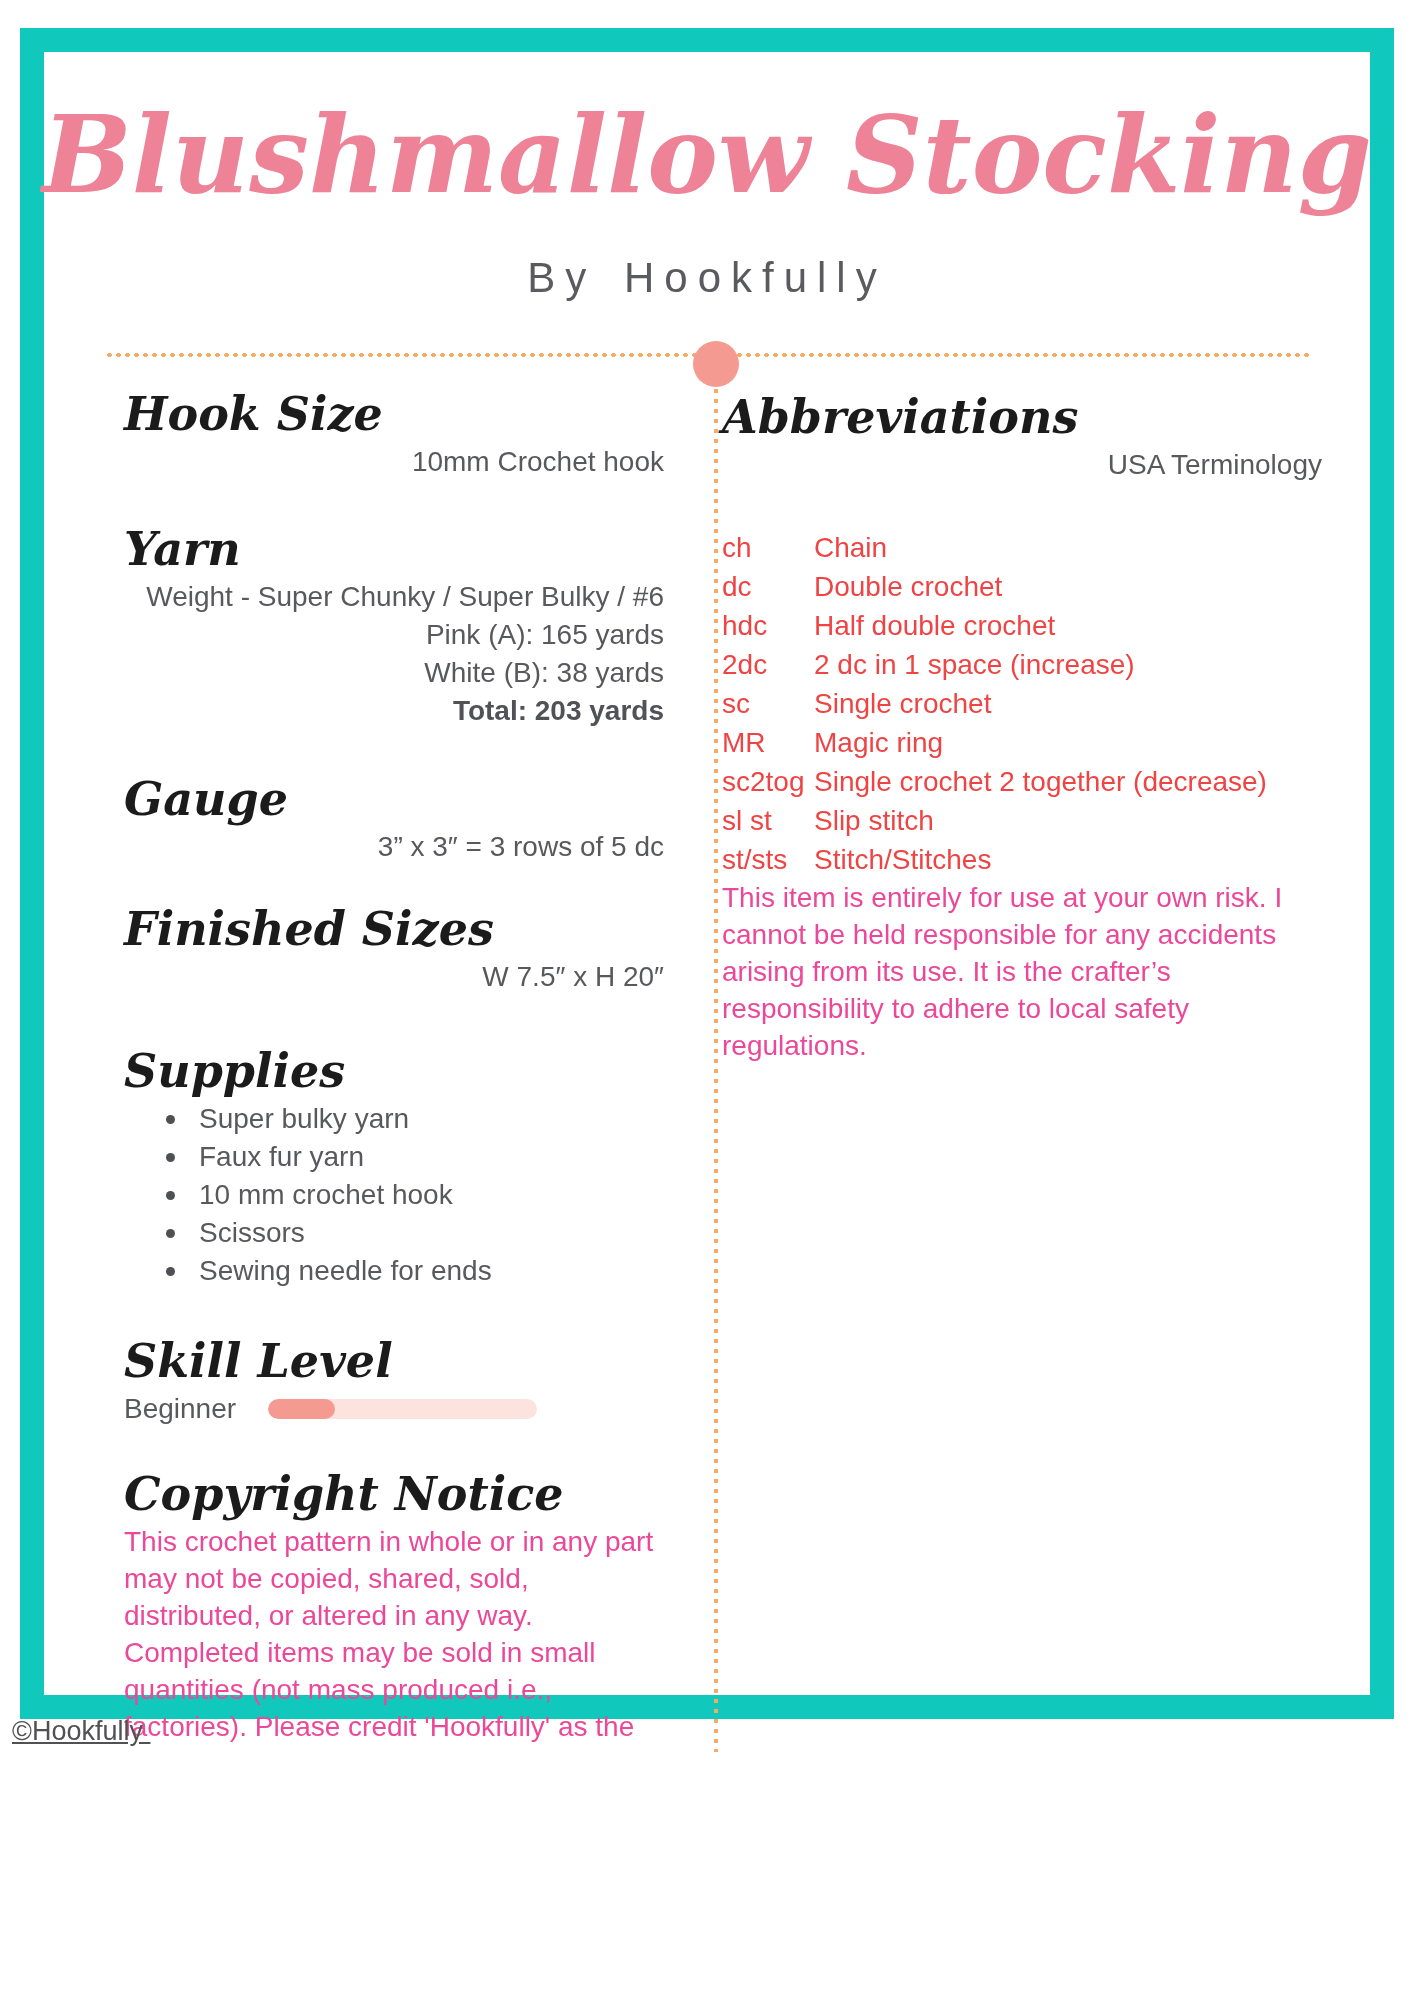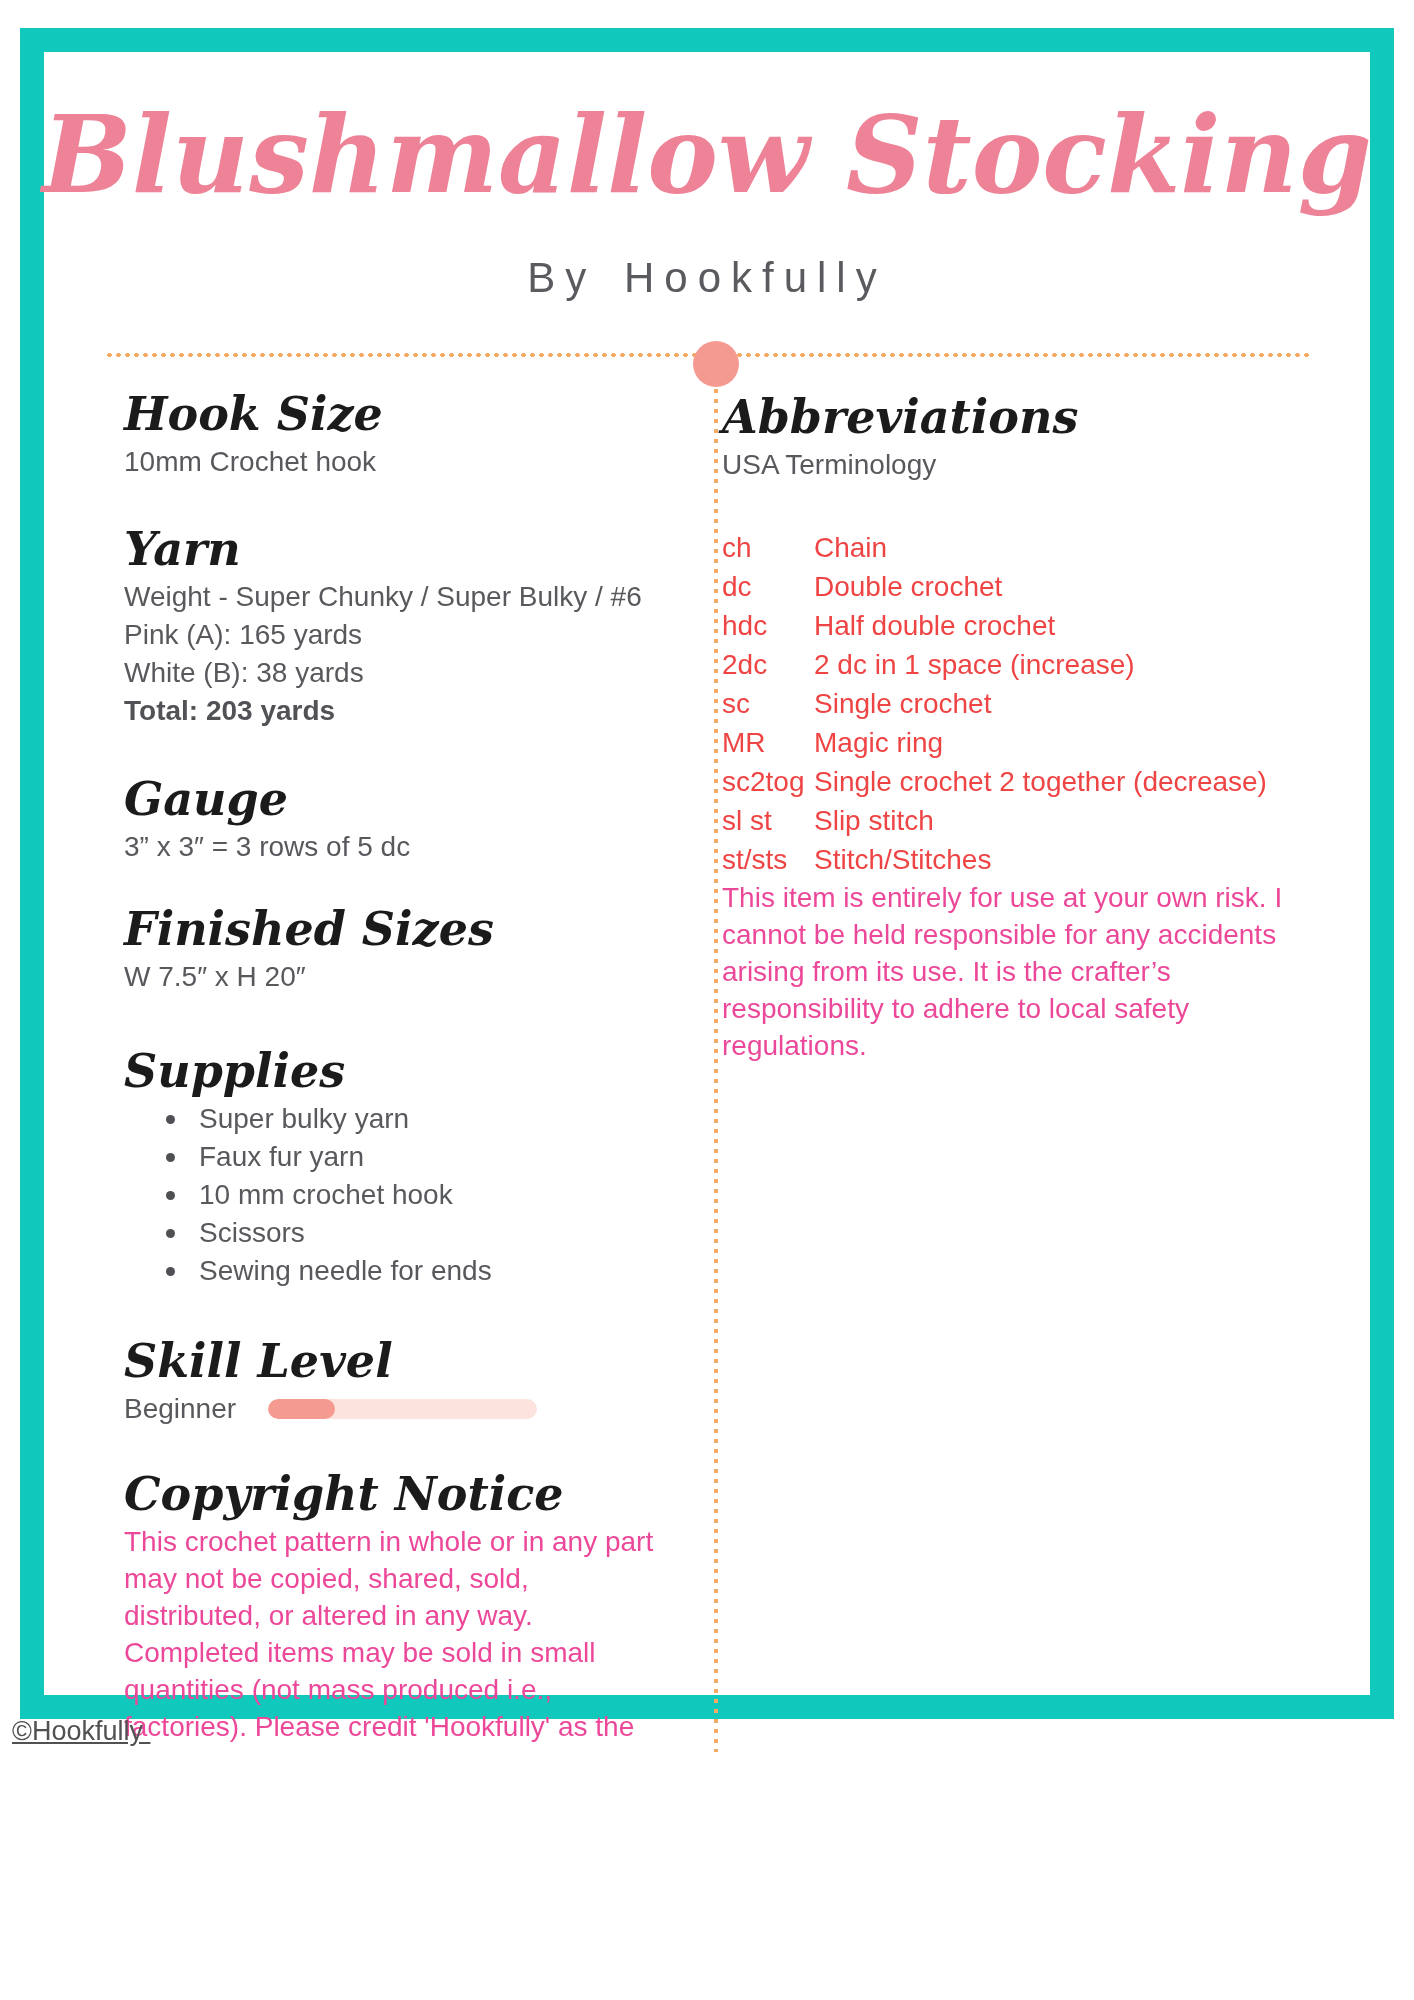--- a/index.html
+++ b/index.html
@@ -68,20 +68,21 @@
     font-weight:600;
     font-size:46px;
     line-height:58px;
     color:#1b1b1b;
   }
   .body-text {
     font-size:28px;
     line-height:38px;
     color:#58595d;
     font-weight:400;
+    text-align:right;
   }
   .body-bold { font-weight:700; color:#515256; }
   .para { font-size:28px; line-height:37px; color:#ec4899; }
   .mt-hook{margin-top:0;} .mt-yarn{margin-top:39px;} .mt-gauge{margin-top:40px;}
   .mt-finished{margin-top:34px;} .mt-supplies{margin-top:46px;}
   .mt-skill{margin-top:42px;} .mt-copyright{margin-top:37px;}
   .mt-abbr{margin-top:3px;} .mt-safety{margin-top:46px;}
   
   .bullet-list { list-style:none; }
   .bullet-list li {

